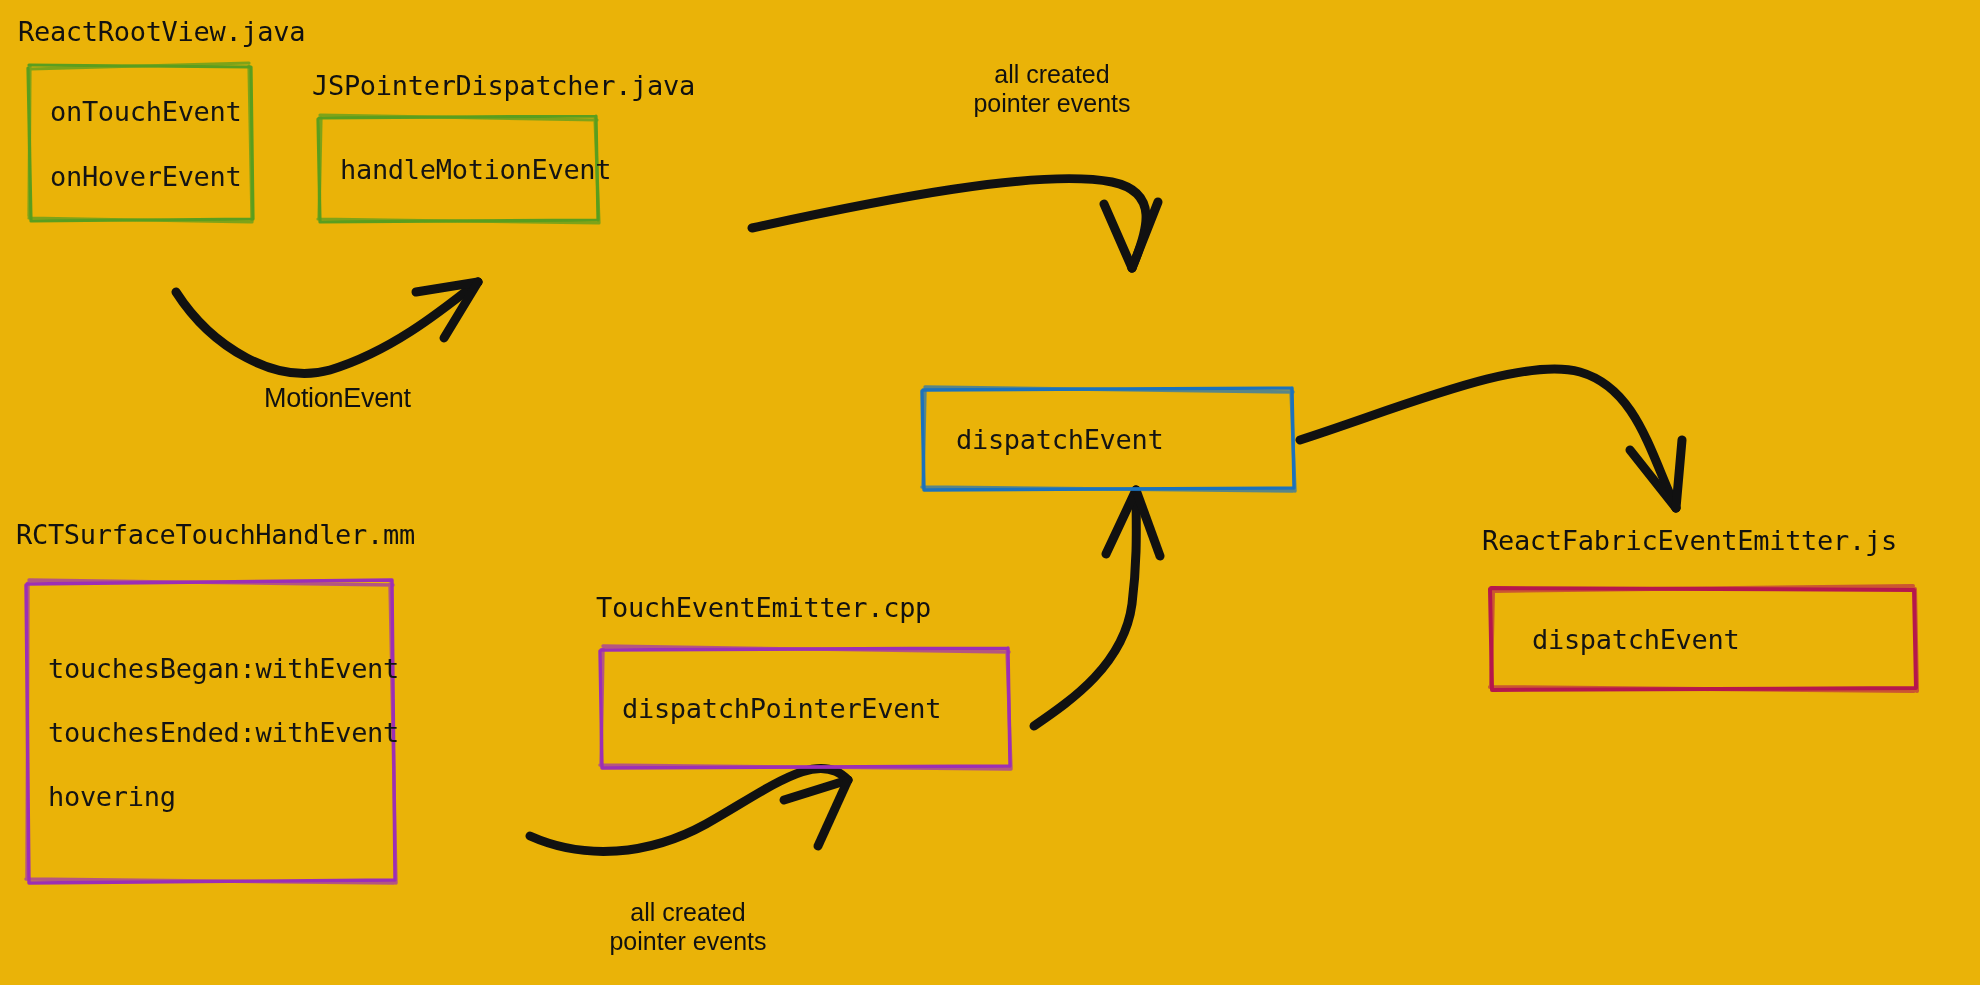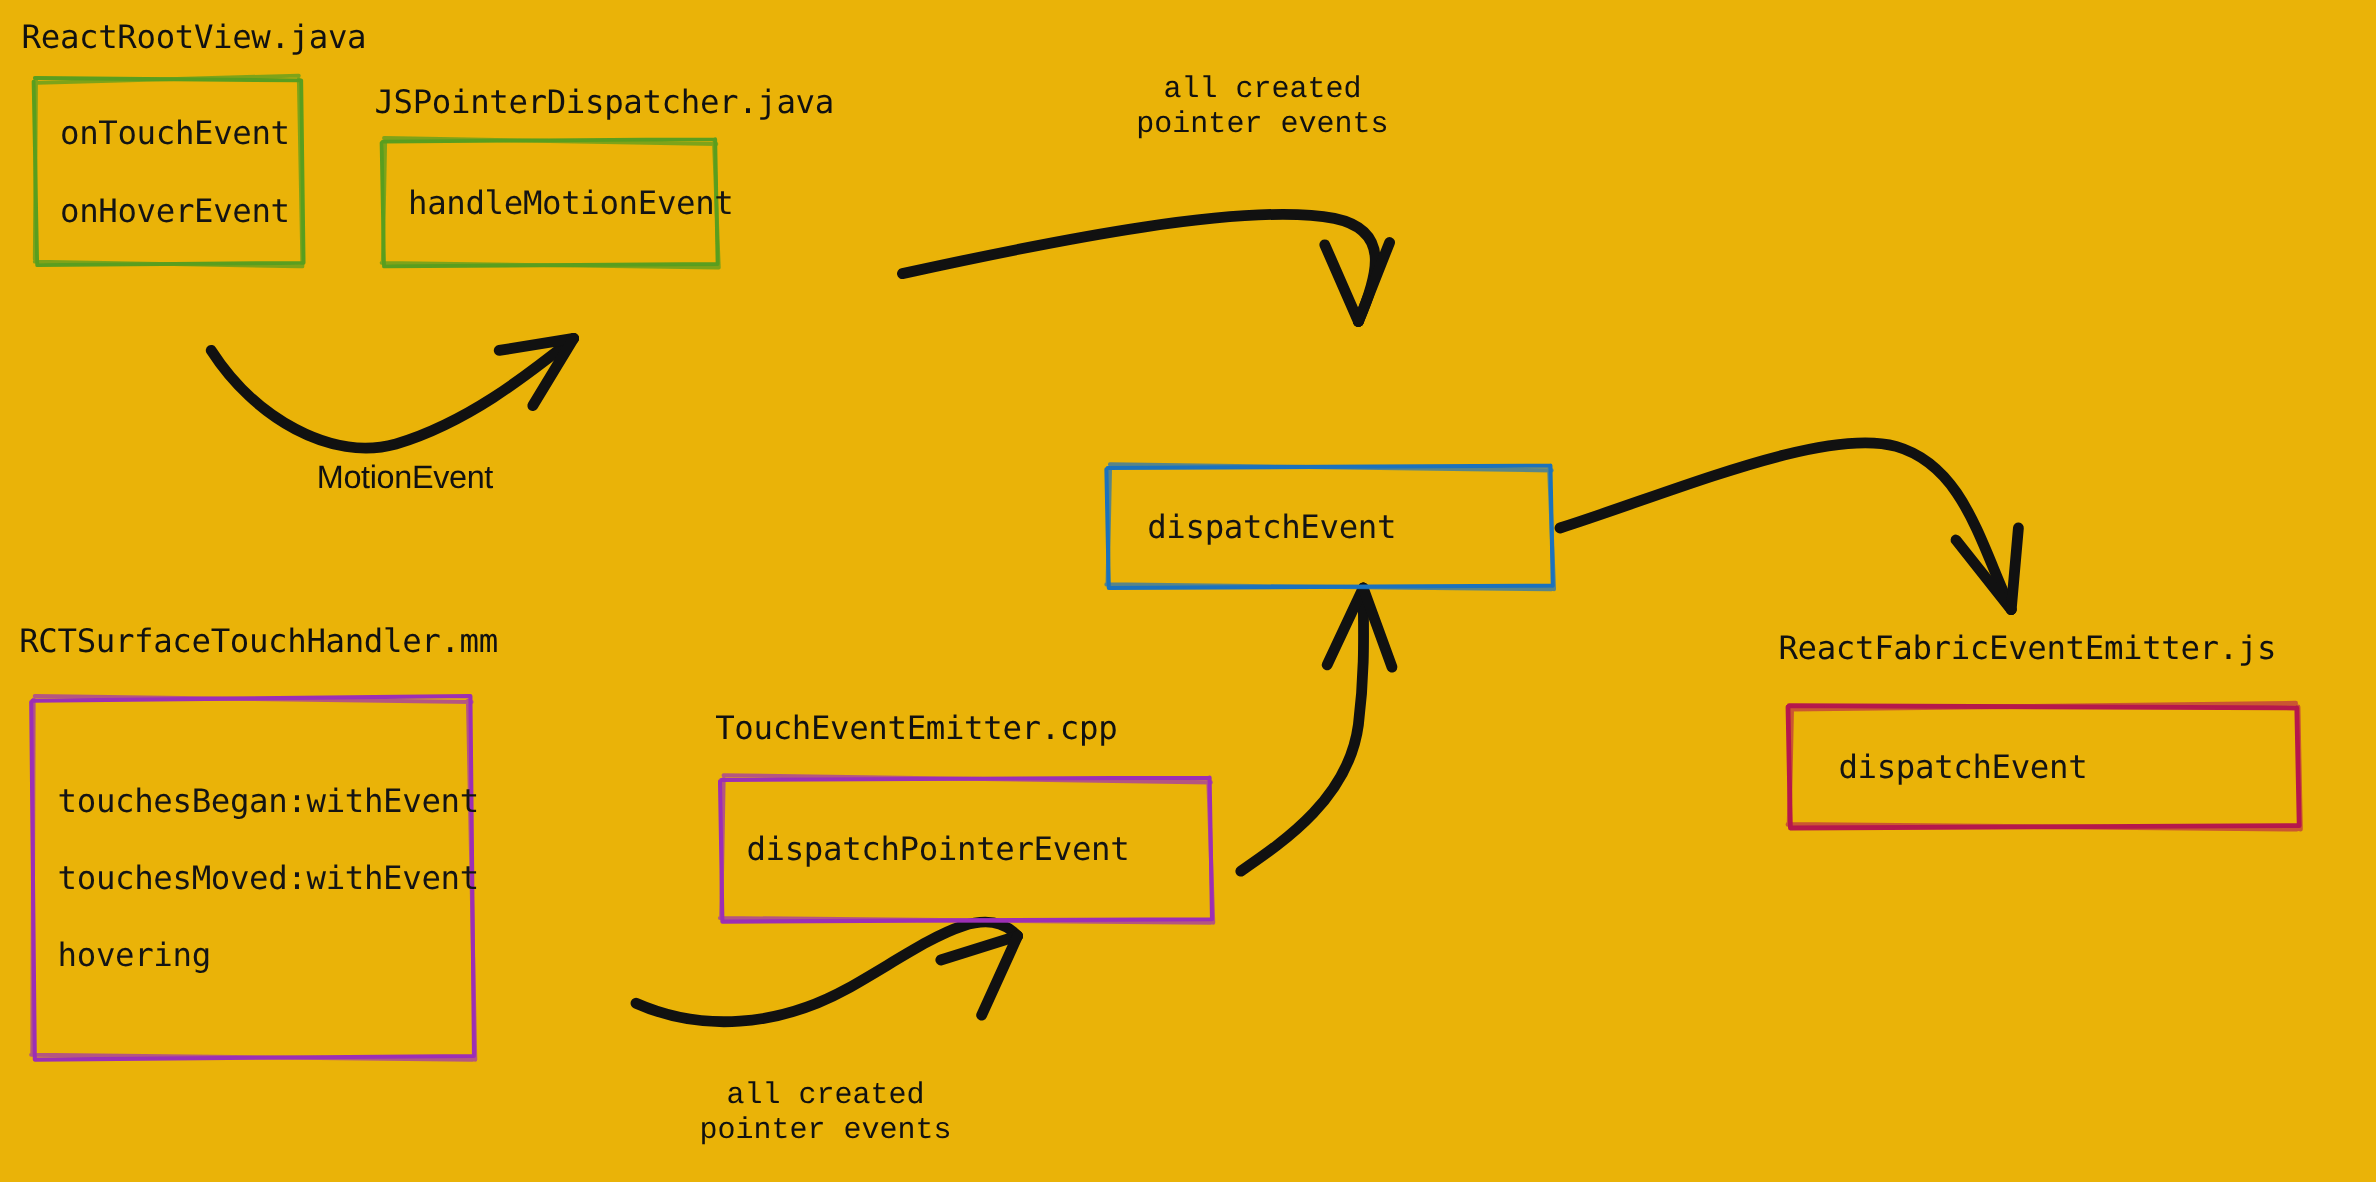--- a/index.html
+++ b/index.html
@@ -54,21 +54,21 @@
     font-family: "DejaVu Sans Mono", "Liberation Mono", monospace;
     font-size: 27px;
     color: #141414;
     white-space: nowrap;
     letter-spacing: -0.3px;
   }
 
   
   .edge-label {
     position: absolute;
-    font-family: Liberation Mono, monospace;
+    font-family: Liberation Sans, sans-serif;
     font-size: 25px;
     line-height: 1.16;
     color: #111111;
     text-align: center;
     white-space: pre-line;
   }
   .edge-label-mono {
     position: absolute;
     font-family: Liberation Sans, sans-serif;
     font-size: 27px;
@@ -182,21 +182,21 @@
 
   <div class="box" style="left:26px; top:582px; width:368px; height:300px;padding-left:32px;">
     <svg class="sketch" viewBox="0 0 388 320" xmlns="http://www.w3.org/2000/svg">
       <g fill="none" stroke="#9c2fb5" stroke-width="3.4" stroke-linecap="round">
         <path d="M11,12 L 376,8 M376,8 L 379,308 M379,308 L 13,311 M13,311 L 10,13"></path>
         <path d="M13,8 L 377,13 M374,12 L 380,311 M378,311 L 10,307 M11,307 L 12,11" opacity="0.7"></path>
       </g>
     </svg>
     <div class="rows">
       <div class="row" style="margin-bottom:33px;">touchesBegan:withEvent</div>
-      <div class="row" style="margin-bottom:33px;">touchesMoved:withEvent</div>
+      <div class="row" style="margin-bottom:33px;">touchesEnded:withEvent</div>
       <div class="row">hovering</div>
     </div>
   </div>
 
   <div class="caption" style="left:596px; top:592px;">TouchEventEmitter.cpp</div>
 
   <div class="box" style="left:600px; top:649px; width:410px; height:118px;">
     <svg class="sketch" viewBox="0 0 430 138" xmlns="http://www.w3.org/2000/svg">
       <g fill="none" stroke="#9c2fb5" stroke-width="3.4" stroke-linecap="round">
         <path d="M11,11 L 418,9 M418,9 L 420,127 M420,127 L 12,129 M12,129 L 10,12"></path>

